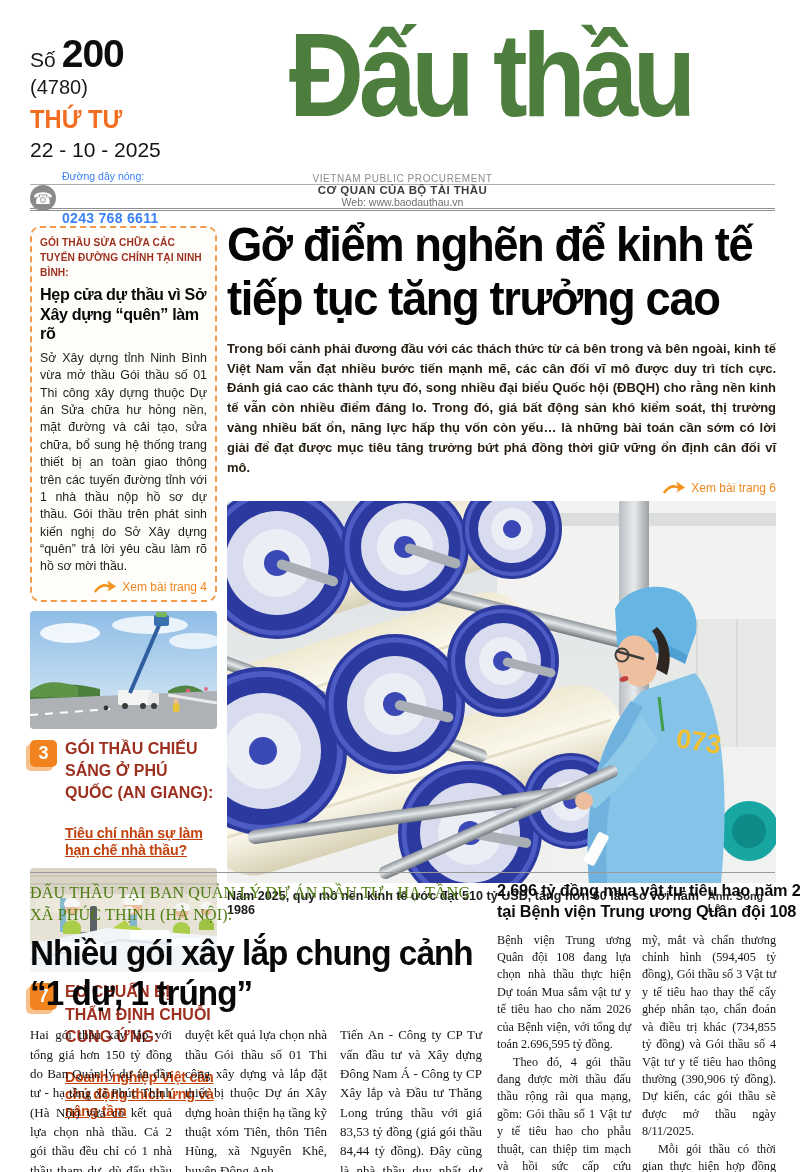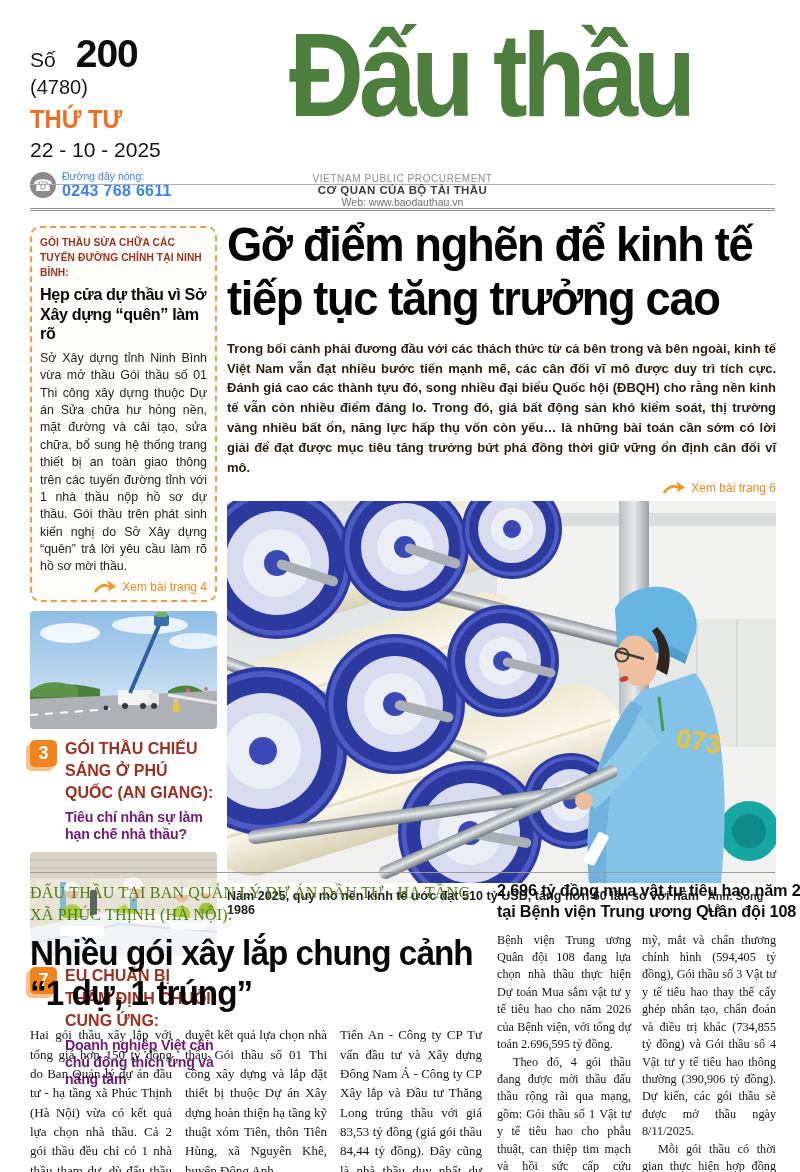--- a/index.html
+++ b/index.html
@@ -1,33 +1,33 @@
 <!DOCTYPE html>
 <html><head>
 <meta charset="utf-8">
 <style>
   html,body{margin:0;padding:0;background:#ffffff;}
   .page{position:relative;width:800px;height:1172px;background:#ffffff;overflow:hidden;
         font-family:"Liberation Sans",sans-serif;color:#111;}
 
   
   .hdr-left{position:absolute;left:30px;top:32px;width:160px;}
-  .issue-row{display:flex;align-items:baseline;gap:20px;}
+  .issue-row{display:flex;align-items:baseline;gap:6px;}
   .issue-label{font-size:21px;color:#1a1a1a;}
   .issue-number{font-size:39px;font-weight:bold;letter-spacing:-1px;color:#0d0d0d;}
   .issue-sub{font-size:20px;margin-top:0px;color:#1a1a1a;}
   .weekday{font-size:25px;font-weight:bold;color:#f26d1f;margin-top:6px;letter-spacing:0px;
            transform:scaleX(.95);transform-origin:left;}
   .date{font-size:21px;margin-top:4px;color:#141414;}
   .hotline{display:flex;align-items:center;gap:6px;margin-top:8px;}
   .phone-icon{width:26px;height:26px;border-radius:50%;background:#8a8a8a;color:#fff;
               display:flex;align-items:center;justify-content:center;font-size:16px;flex:0 0 26px;}
   .hotline-texts{color:#3b82f6;}
   .hotline-label{font-size:10.5px;}
-  .hotline-number{font-size:16px;font-weight:bold;letter-spacing:.3px;}
+  .hotline-number{font-size:14px;font-weight:bold;letter-spacing:.3px;margin-top:28px;}
   .masthead-title{position:absolute;left:195px;top:14px;width:590px;text-align:center;
                   font-size:118px;line-height:1.05;font-weight:bold;color:#4e7e3e;
                   letter-spacing:-6px;transform:scaleX(.88);transform-origin:center top;white-space:nowrap;}
   .info-bar{position:absolute;left:30px;right:25px;top:184px;height:23px;
             border-top:1px solid #adadad;border-bottom:3px double #8f8f8f;
             display:flex;align-items:center;justify-content:flex-end;flex-direction:column;}
   .info-left{font-size:10px;color:#8c8c8c;letter-spacing:.6px;}
   .info-center{font-size:11.5px;font-weight:bold;color:#3c3c3c;letter-spacing:.4px;}
   .info-right{font-size:10.5px;color:#6f6f6f;}
 
@@ -43,21 +43,21 @@
              color:#f0871f;font-size:12px;margin-top:4px;}
   .swoosh{width:24px;height:13px;flex:0 0 24px;}
   .swoosh path{fill:#f5941e;}
   .side-photo{margin-top:9px;border-radius:4px;overflow:hidden;line-height:0;}
   .side-item{margin-top:9px;display:flex;align-items:flex-start;gap:8px;}
   .num-badge{width:27px;height:27px;background:#f0831d;border-radius:5px;color:#fff;
              font-weight:bold;font-size:18px;display:flex;align-items:center;justify-content:center;
              box-shadow:-4px 4px 0 0 #f8c08a;flex:0 0 27px;margin-top:2px;}
   .side-item-texts{flex:1;}
   .side-item-kicker{color:#9d2f1f;font-weight:bold;font-size:16px;line-height:1.4;}
-  .side-item-headline{color:#701a75;font-weight:bold;font-size:14.2px;line-height:1.22;margin-top:4px;letter-spacing:-.2px;}
+  .side-item-headline{color:#c2410c;font-weight:bold;font-size:14.2px;line-height:1.22;margin-top:20px;letter-spacing:-.2px;text-decoration:underline;}
 
   
   .main-col{position:absolute;left:227px;top:218px;width:549px;}
   .main-h1{font-weight:bold;color:#050505;font-size:49px;line-height:1.1;letter-spacing:-1.5px;
            transform:scaleX(.925);transform-origin:left top;width:596px;}
   .main-h1 span{display:block;white-space:nowrap;}
   .standfirst{margin-top:13px;font-weight:bold;color:#271e12;font-size:13.4px;line-height:1.48;
               text-align:justify;transform:scaleX(.97);transform-origin:left top;width:566px;}
   .lead-more{margin-top:3px;}
   .lead-photo{position:relative;margin-top:6px;width:549px;height:382px;border-radius:3px;overflow:hidden;line-height:0;}

